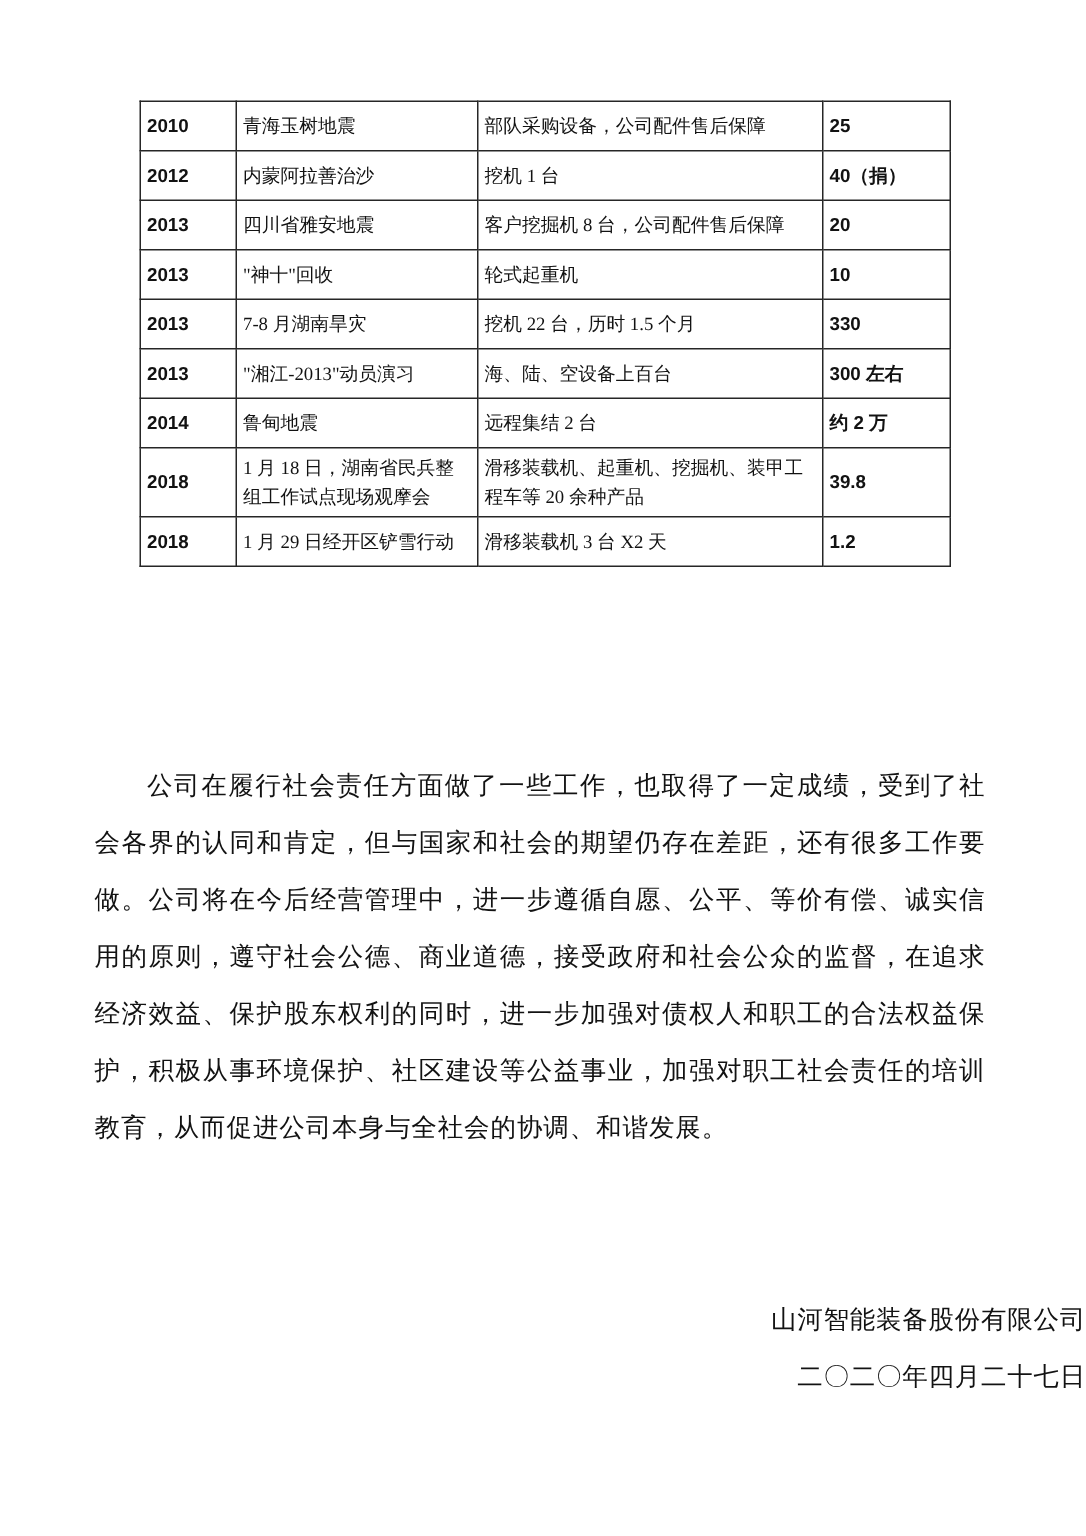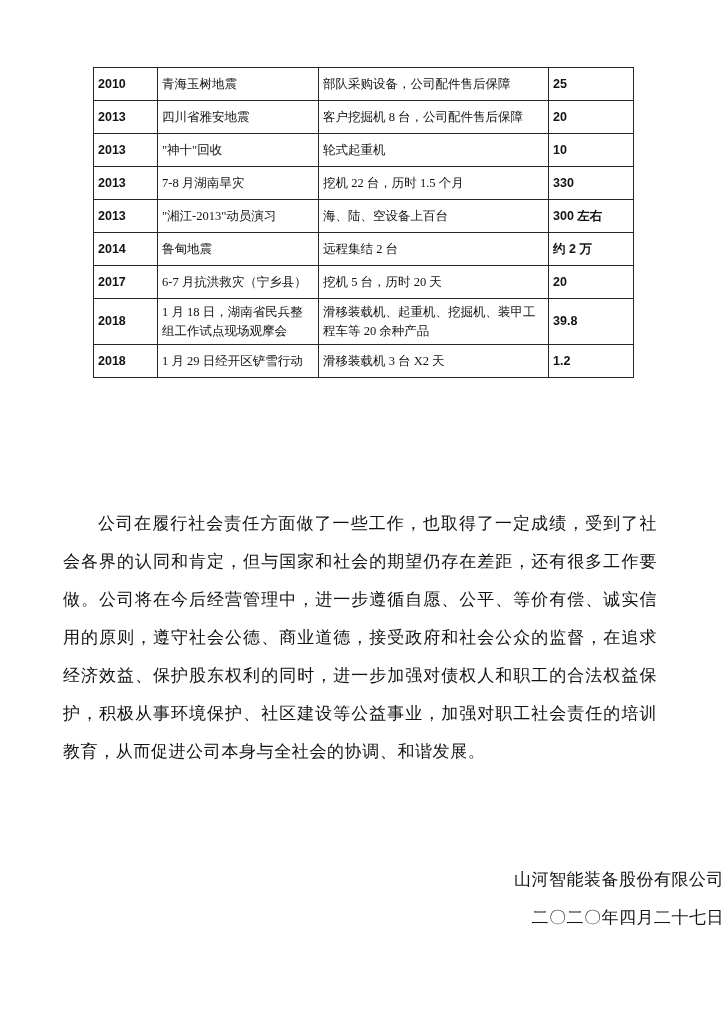--- a/index.html
+++ b/index.html
@@ -64,20 +64,26 @@
     <col style="width:85px">
   </colgroup>
   <tbody>
     <tr>
       <td class="c-year">2010</td>
       <td class="c-event">青海玉树地震</td>
       <td class="c-equip">部队采购设备，公司配件售后保障</td>
       <td class="c-amount">25</td>
     </tr>
     <tr>
+      <td class="c-year">2012</td>
+      <td class="c-event">内蒙阿拉善治沙</td>
+      <td class="c-equip">挖机 1 台</td>
+      <td class="c-amount">40（捐）</td>
+    </tr>
+    <tr>
       <td class="c-year">2013</td>
       <td class="c-event">四川省雅安地震</td>
       <td class="c-equip">客户挖掘机 8 台，公司配件售后保障</td>
       <td class="c-amount">20</td>
     </tr>
     <tr>
       <td class="c-year">2013</td>
       <td class="c-event">"神十"回收</td>
       <td class="c-equip">轮式起重机</td>
       <td class="c-amount">10</td>
@@ -93,26 +99,20 @@
       <td class="c-event">"湘江-2013"动员演习</td>
       <td class="c-equip">海、陆、空设备上百台</td>
       <td class="c-amount">300 左右</td>
     </tr>
     <tr>
       <td class="c-year">2014</td>
       <td class="c-event">鲁甸地震</td>
       <td class="c-equip">远程集结 2 台</td>
       <td class="c-amount">约 2 万</td>
     </tr>
-    <tr>
-      <td class="c-year">2017</td>
-      <td class="c-event">6-7 月抗洪救灾（宁乡县）</td>
-      <td class="c-equip">挖机 5 台，历时 20 天</td>
-      <td class="c-amount">20</td>
-    </tr>
     <tr class="tall">
       <td class="c-year">2018</td>
       <td class="c-event">1 月 18 日，湖南省民兵整组工作试点现场观摩会</td>
       <td class="c-equip">滑移装载机、起重机、挖掘机、装甲工程车等 20 余种产品</td>
       <td class="c-amount">39.8</td>
     </tr>
     <tr>
       <td class="c-year">2018</td>
       <td class="c-event">1 月 29 日经开区铲雪行动</td>
       <td class="c-equip">滑移装载机 3 台 X2 天</td>

